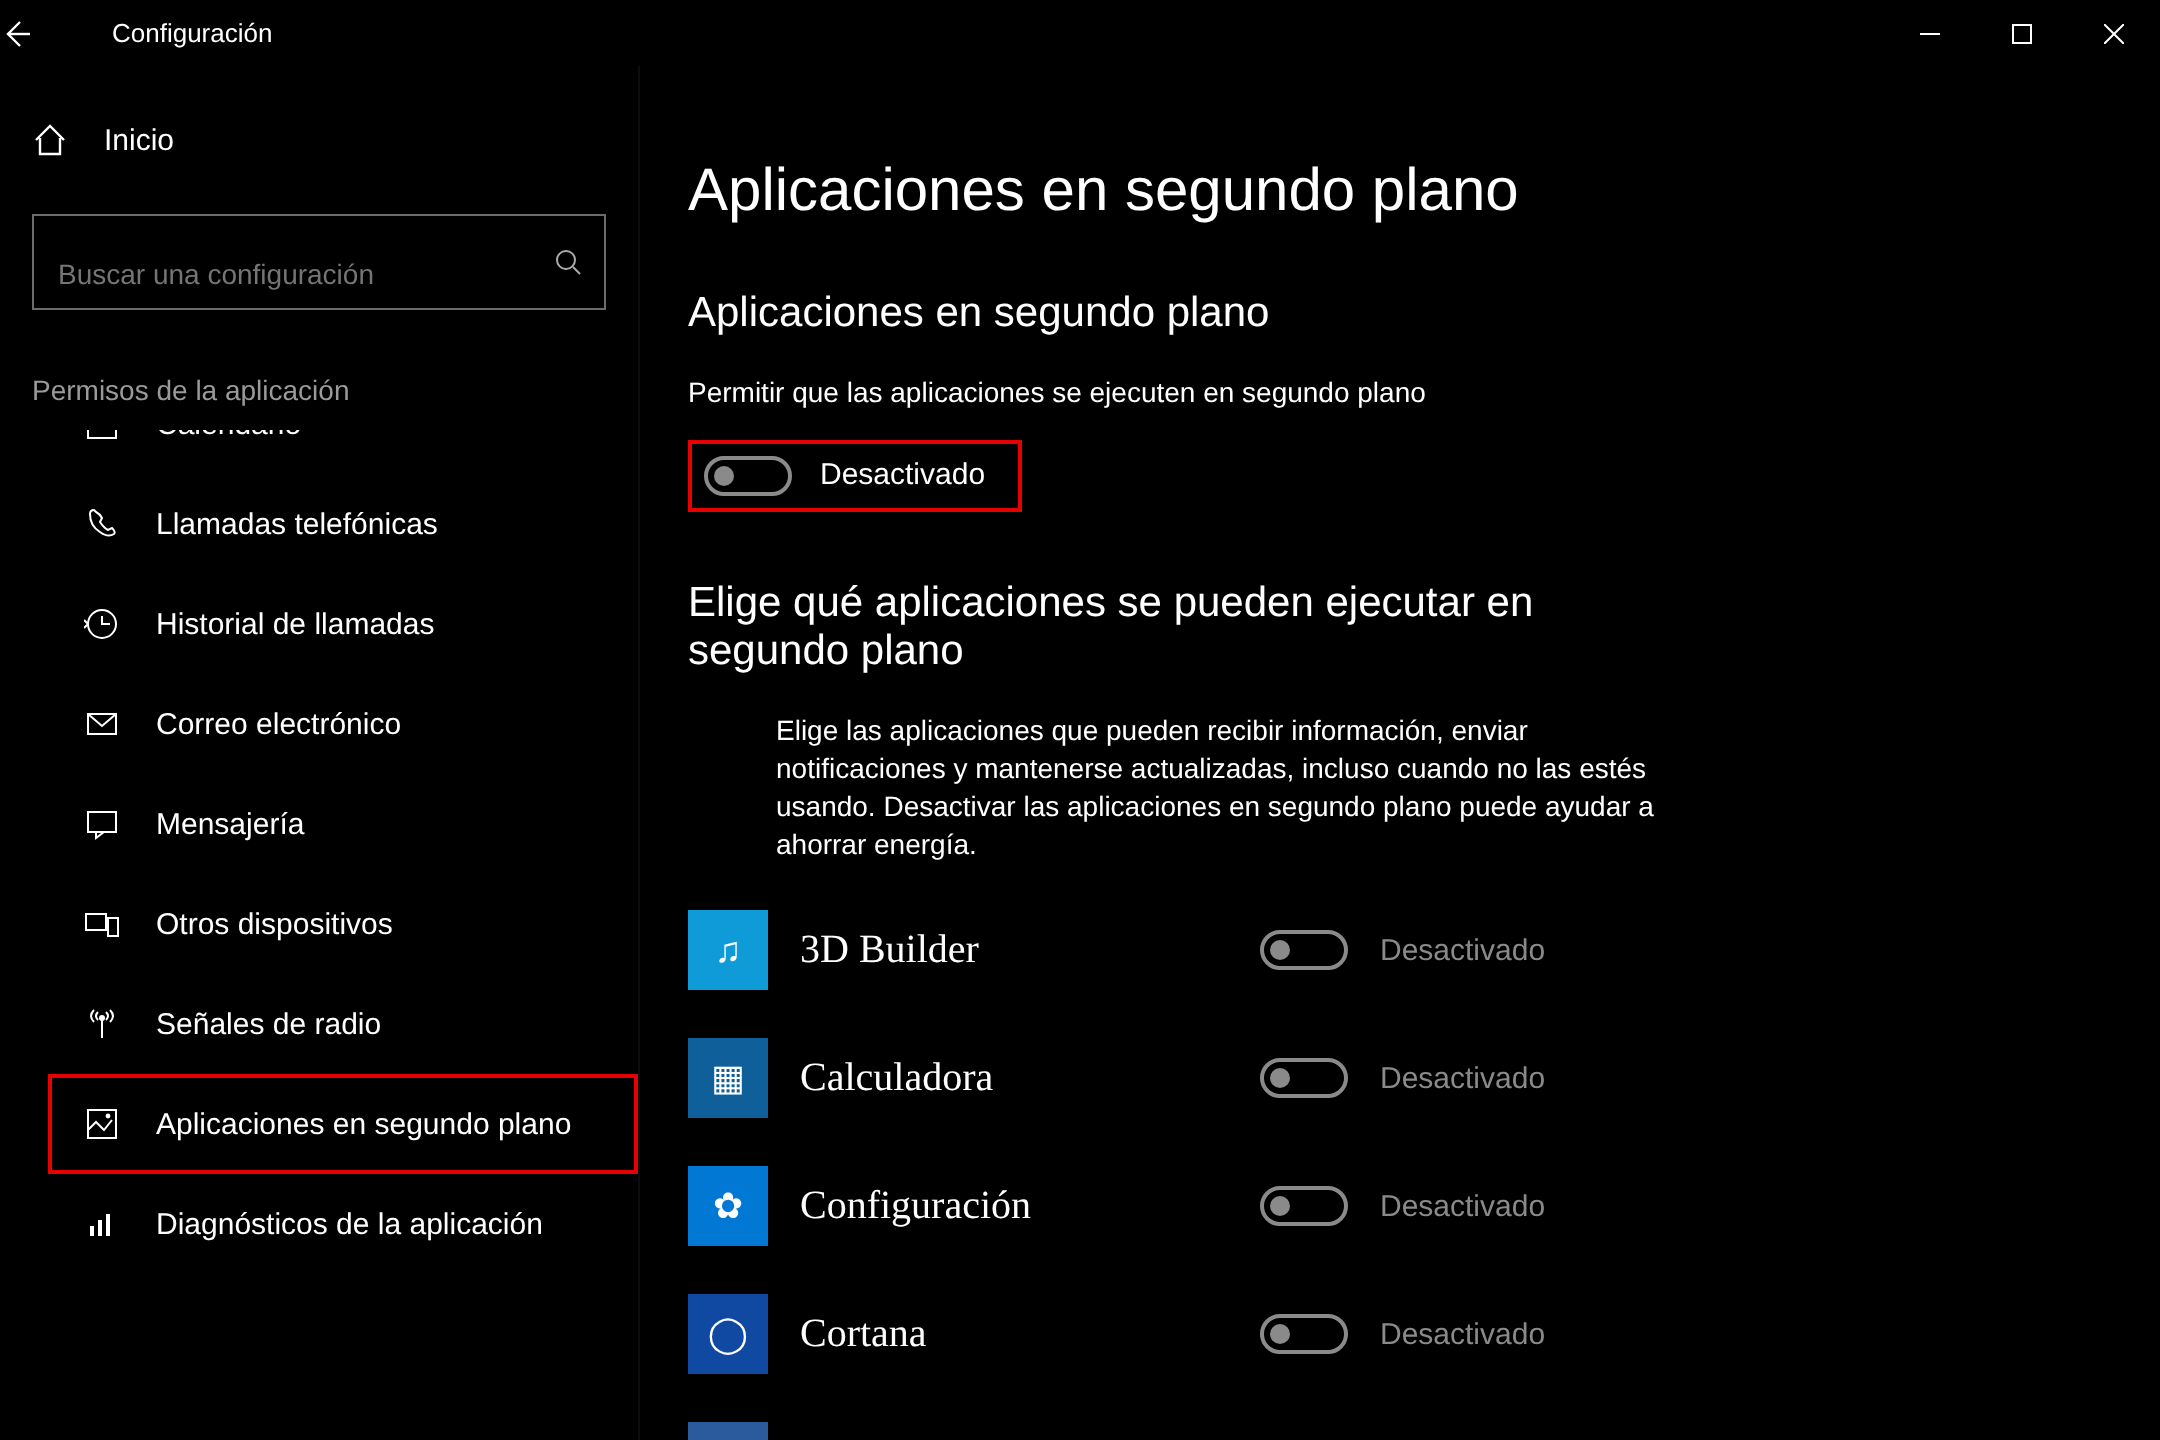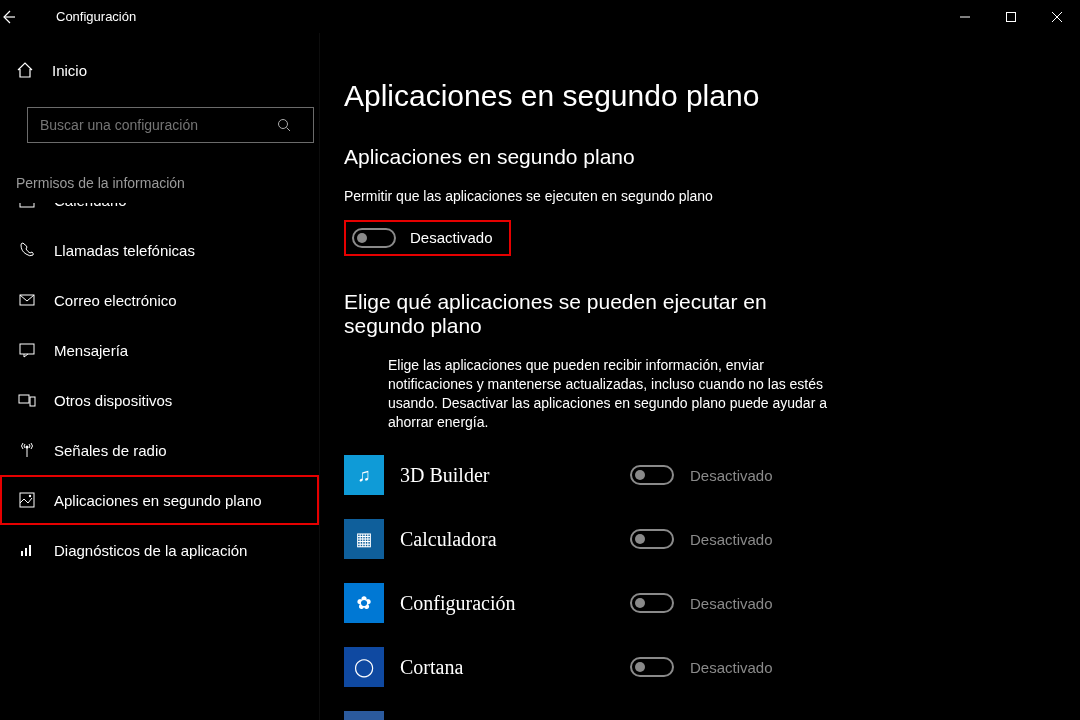--- a/index.html
+++ b/index.html
@@ -8,26 +8,26 @@
 .titlebar .back { width: 48px; text-align: center; font-size: 16px; color: #fff; }
 .titlebar .title { font-size: 13px; color: #fff; padding-left: 8px; }
 .titlebar .spacer { flex: 1; }
 .titlebar .winbtn { width: 46px; height: 33px; display: flex; align-items: center; justify-content: center; color: #fff; }
 .body { flex: 1; display: flex; overflow: hidden; }
 .sidebar { width: 320px; background: #000; display: flex; flex-direction: column; overflow: hidden; position: relative; }
 .sidebar-inner { padding: 16px 0 0 0; display: flex; flex-direction: column; height: 100%; overflow: hidden; }
 .home { display: flex; align-items: center; gap: 16px; padding: 12px 16px; font-size: 15px; cursor: pointer; }
 .home .icon { width: 20px; text-align: center; }
 .searchwrap { margin: 16px 16px 20px 16px; position: relative; }
-.search { width: 100%; background: transparent; border: 1px solid #6b6b6b; color: #0ea5e9; padding: 9px 36px 9px 12px; font-size: 14px; margin-left: 11px; }
+.search { width: 100%; background: transparent; border: 1px solid #6b6b6b; color: #0ea5e9; padding: 21px 36px 9px 12px; font-size: 14px; }
 .searchwrap .sicon { position: absolute; right: 12px; top: 50%; transform: translateY(-50%); font-size: 14px; color: #aaa; }
 .section-head { padding: 6px 16px 16px; font-size: 15px; font-weight: 600; }
 .cat { padding: 12px 16px 12px; font-size: 14px; color: #9a9a9a; }
 .items { flex: 1; overflow: hidden; position: relative; }
-.items-inner { position: absolute; inset: 0; overflow-y: auto; }
+.items-inner { position: absolute; inset: 0; overflow-y: auto; padding-left: 24px; }
 .sidebar-item { display: flex; align-items: center; gap: 16px; padding: 14px 16px; font-size: 15px; cursor: pointer; border: 2px solid transparent; }
 .sidebar-item .icon { width: 20px; text-align: center; font-size: 16px; color: #fff; }
 .sidebar-item.highlight { border: 2px solid #e60000; }
 .items::-webkit-scrollbar, .content::-webkit-scrollbar { width: 6px; }
 .items::-webkit-scrollbar-thumb, .content::-webkit-scrollbar-thumb { background: #444; }
 .partial-top { margin-top: -28px; }
 .divider-right { border-right: 1px solid rgba(255,255,255,0.05); }
 .content { flex: 1; background: #000; padding: 46px 24px 0 24px; overflow-y: auto; position: relative; }
 .page-title { font-size: 30px; font-weight: 300; margin-bottom: 32px; }
 .sub-title { font-size: 21px; font-weight: 300; margin-bottom: 18px; }
@@ -93,39 +93,49 @@
       </div>
       <div class="searchwrap">
         <input class="search" placeholder="Buscar una configuración" style="">
         <span class="sicon">
             <svg width="14" height="14" viewBox="0 0 14 14">
               <circle cx="6" cy="6" r="4.5" stroke="#aaa" fill="none"></circle>
               <path d="M9.5 9.5 L13 13" stroke="#aaa"></path>
             </svg>
           </span>
       </div>
-      <div class="cat">Permisos de la información</div>
+      <div class="cat">Permisos de la aplicación</div>
       <div class="items">
         <div class="items-inner partial-top" id="side-items">
             <div class="sidebar-item">
               <span class="icon">
                 <svg width="18" height="18" viewBox="0 0 18 18">
                   <rect x="2" y="4" width="14" height="12" stroke="#fff" fill="none"></rect>
                   <path d="M2 8 H16 M6 2 V6 M12 2 V6" stroke="#fff"></path>
                 </svg>
               </span>
               <span>Calendario</span>
             </div>
             <div class="sidebar-item">
               <span class="icon">
                 <svg width="18" height="18" viewBox="0 0 18 18">
                   <path d="M5 2 Q3 2 3 4 Q3 10 8 13 Q12 16 15 14 Q16 13 14 11 L12 12 Q10 11 8 8 L9 6 Q8 4 6 3 Z" stroke="#fff" fill="none"></path>
                 </svg>
               </span>
               <span>Llamadas telefónicas</span>
+            </div>
+            <div class="sidebar-item">
+              <span class="icon">
+                <svg width="18" height="18" viewBox="0 0 18 18">
+                  <circle cx="9" cy="9" r="7" stroke="#fff" fill="none"></circle>
+                  <path d="M9 5 V9 H13" stroke="#fff" fill="none"></path>
+                  <path d="M2 9 L0 7 M2 9 L0 11" stroke="#fff"></path>
+                </svg>
+              </span>
+              <span>Historial de llamadas</span>
             </div>
             <div class="sidebar-item">
               <span class="icon">
                 <svg width="18" height="18" viewBox="0 0 18 18">
                   <rect x="2" y="4" width="14" height="10" stroke="#fff" fill="none"></rect>
                   <path d="M2 4 L9 10 L16 4" stroke="#fff" fill="none"></path>
                 </svg>
               </span>
               <span>Correo electrónico</span>
             </div>

